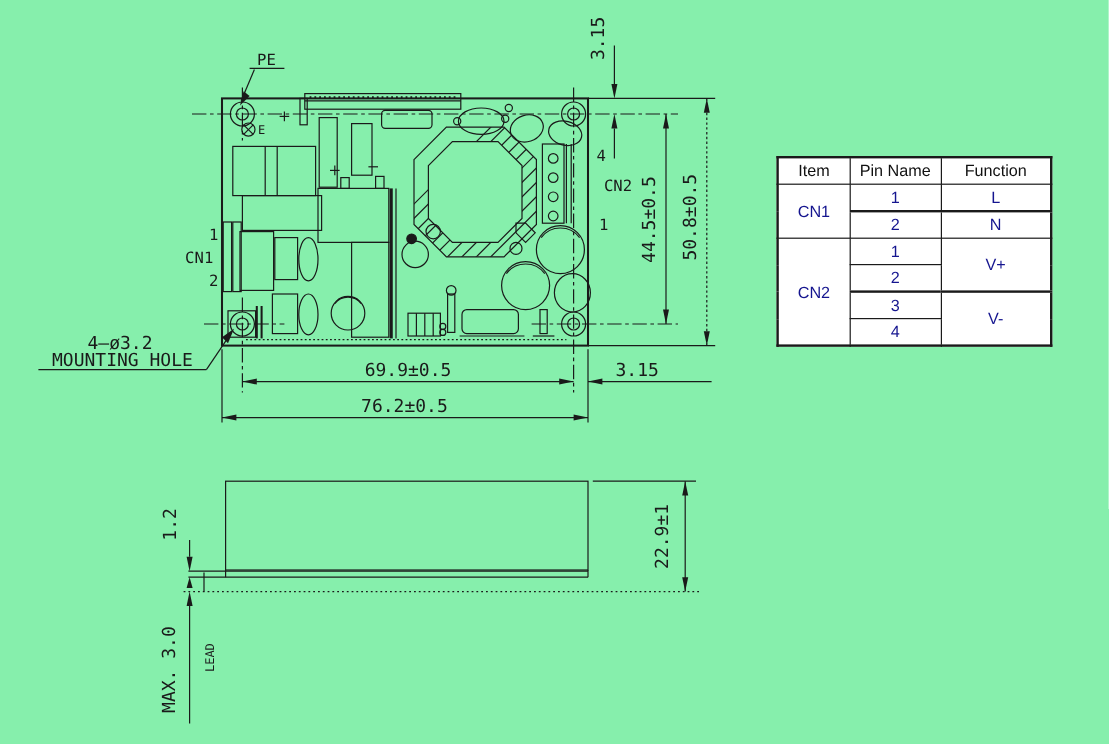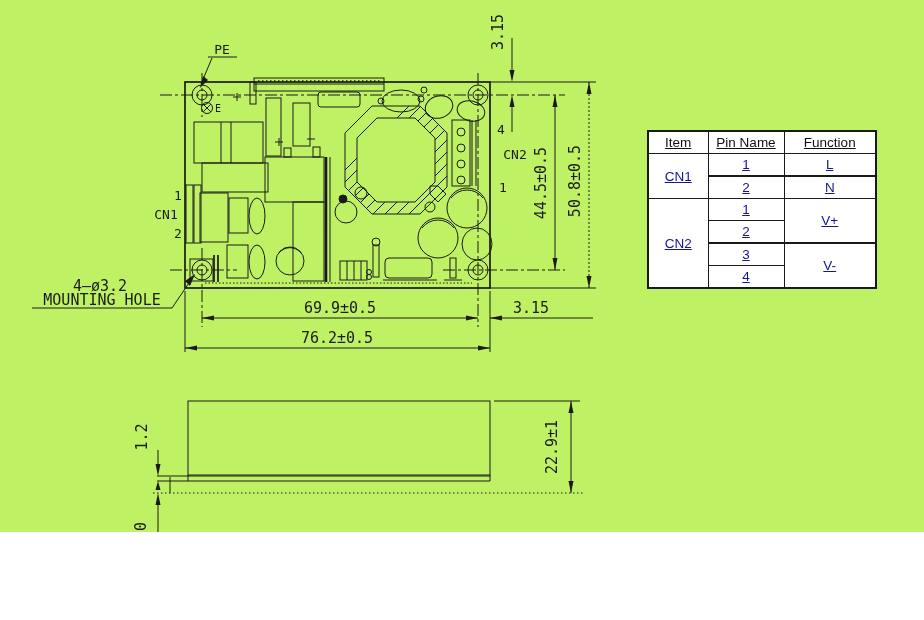--- a/index.html
+++ b/index.html
@@ -1,33 +1,33 @@
 <!DOCTYPE html>
 <html><head>
 <meta charset="utf-8">
 <style>
   html,body{margin:0;padding:0;background:#fff;}
-  .stage{position:relative;width:924px;height:532px;background:#bef264;overflow:hidden;
+  .stage{position:relative;width:924px;height:620px;background:#86efac;overflow:hidden;
          font-family:"DejaVu Sans Mono", monospace;}
   .stage svg{position:absolute;left:0;top:0;}
   svg line, svg rect, svg circle, svg ellipse, svg path, svg polyline{
     stroke:#1a1a1a; fill:none; stroke-width:1;
   }
   svg polygon{fill:#1a1a1a;stroke:none;}
   .thick{stroke-width:1.7;}
   .fat{stroke-width:2.6;}
   .fill{fill:#1a1a1a;}
   .dim-text{font:15px "DejaVu Sans Mono", monospace; fill:#1a1a1a; stroke:none;}
   .label-text{font:13px "DejaVu Sans Mono", monospace; fill:#1a1a1a; stroke:none;}
   .tiny-text{font:10px "DejaVu Sans Mono", monospace; fill:#1a1a1a; stroke:none;}
   .pin-table{position:absolute;left:647px;top:130px;border-collapse:collapse;
              font:13.5px "Liberation Sans", sans-serif;color:#111;background:#fff;
              border:2px solid #1a1a1a;}
   .pin-table th,.pin-table td{border:1px solid #1a1a1a;text-align:center;vertical-align:middle;
-             padding:0;height:21px;font-weight:normal;text-decoration:underline;}
+             padding:0;height:21px;font-weight:normal;}
   .pin-table td{color:#15158f;}
   .pin-table .tb{border-bottom:2.5px solid #1a1a1a;}
   .c-item{width:60px;} .c-pin{width:76px;} .c-func{width:92px;}
 </style>
 </head>
 <body>
 
 <div class="stage">
 
 <svg width="924" height="620" viewBox="0 0 924 620">

